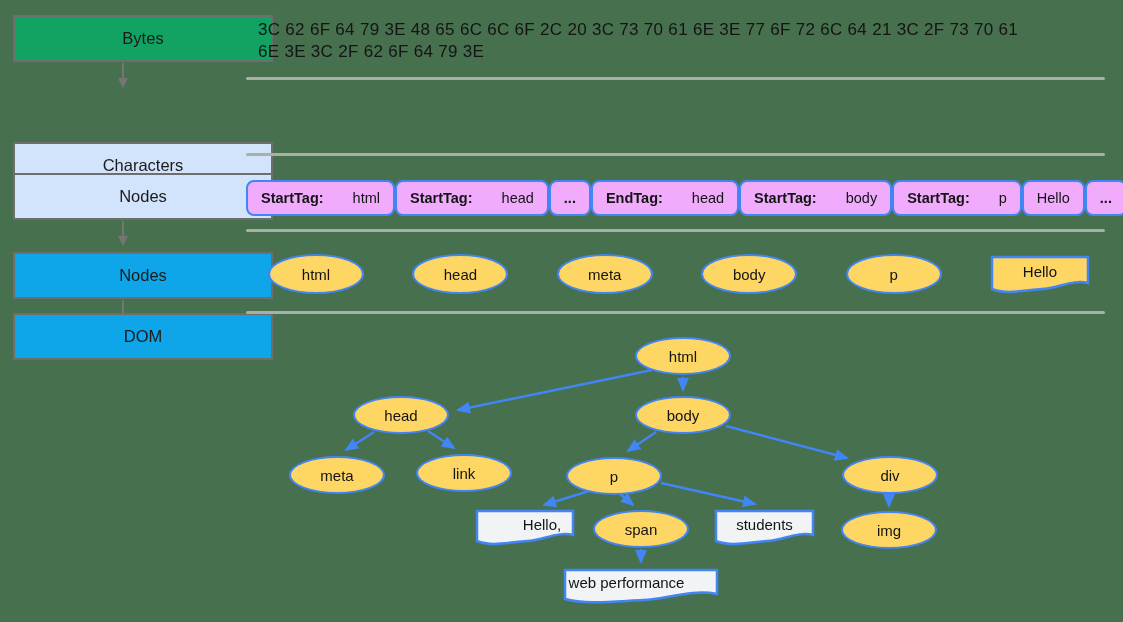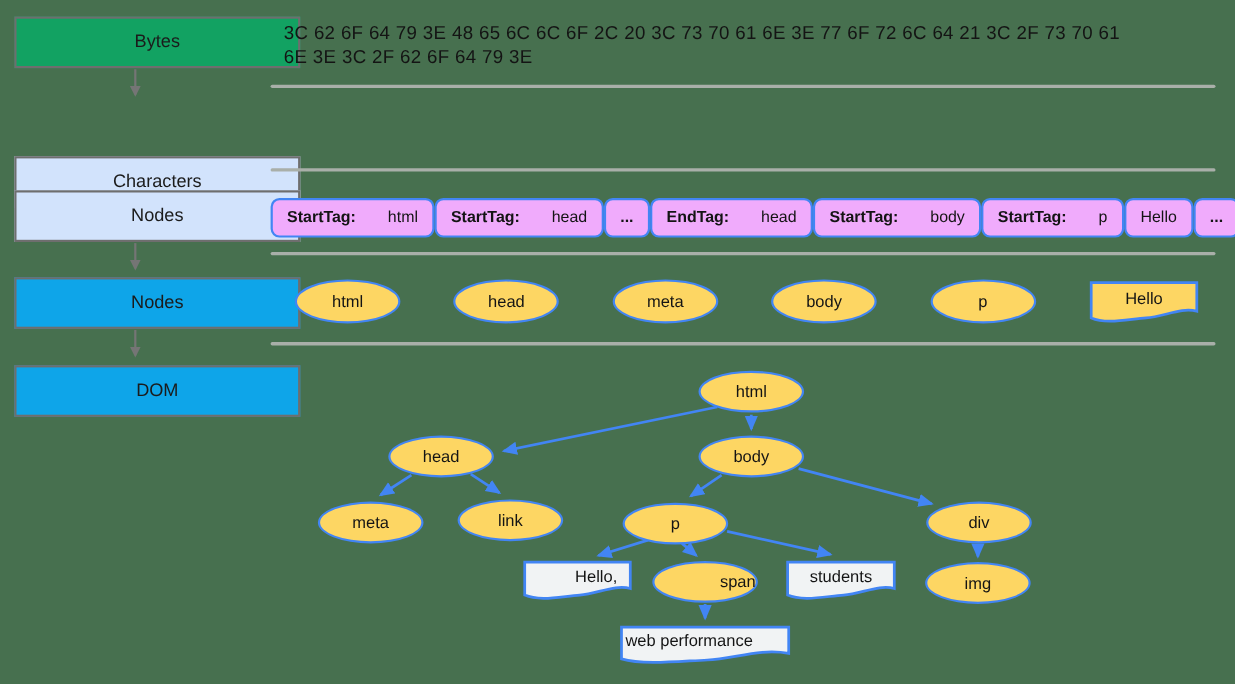--- a/index.html
+++ b/index.html
@@ -102,21 +102,21 @@
     </div>
   <div class="stage blue" style="top:94px;margin-top:48px;">
       <span>Characters</span>
     </div>
   <div class="stage blue" style="top:173px;">
       <span>Nodes</span>
     </div>
   <div class="stage yellow" style="top:252px;">
       <span>Nodes</span>
     </div>
-  <div class="stage yellow" style="top:332px;align-items:center;">
+  <div class="stage yellow" style="top:313px;align-items:center;">
       <span>DOM</span>
     </div>
 
   <div class="divider" style="top:77px;"></div>
   <div class="divider" style="top:153px;"></div>
   <div class="divider" style="top:229px;"></div>
   <div class="divider" style="top:311px;"></div>
 
   <div class="hexline" style="top:20px;">3C 62 6F 64 79 3E 48 65 6C 6C 6F 2C 20 3C 73 70 61 6E 3E 77 6F 72 6C 64 21 3C 2F 73 70 61</div>
   <div class="hexline" style="top:42px;text-align:center;">6E 3E 3C 2F 62 6F 64 79 3E</div>
@@ -200,21 +200,21 @@
       <span>div</span>
     </div>
 
   <div class="docbox doc-gray" style="left:475px;top:508px;width:100px;height:38px;padding-left:34px;">
     <svg width="100" height="38" viewBox="0 0 100 38">
       <path d="M2,3 L98,3 L98,27 C84,23 68,32 52,33 C36,34 16,39 2,33 Z"></path>
     </svg>
     <div class="doc-label">Hello,</div>
   </div>
 
-  <div class="tree-node ellipse" style="left:593px;top:510px;justify-content:flex-end;">
+  <div class="tree-node ellipse" style="left:593px;top:510px;">
       <span>span</span>
     </div>
 
   <div class="docbox doc-gray" style="left:714px;top:508px;width:101px;height:38px;">
     <svg width="101" height="38" viewBox="0 0 101 38">
       <path d="M2,3 L99,3 L99,27 C85,23 69,32 53,33 C37,34 16,39 2,33 Z"></path>
     </svg>
     <div class="doc-label">students</div>
   </div>
 

